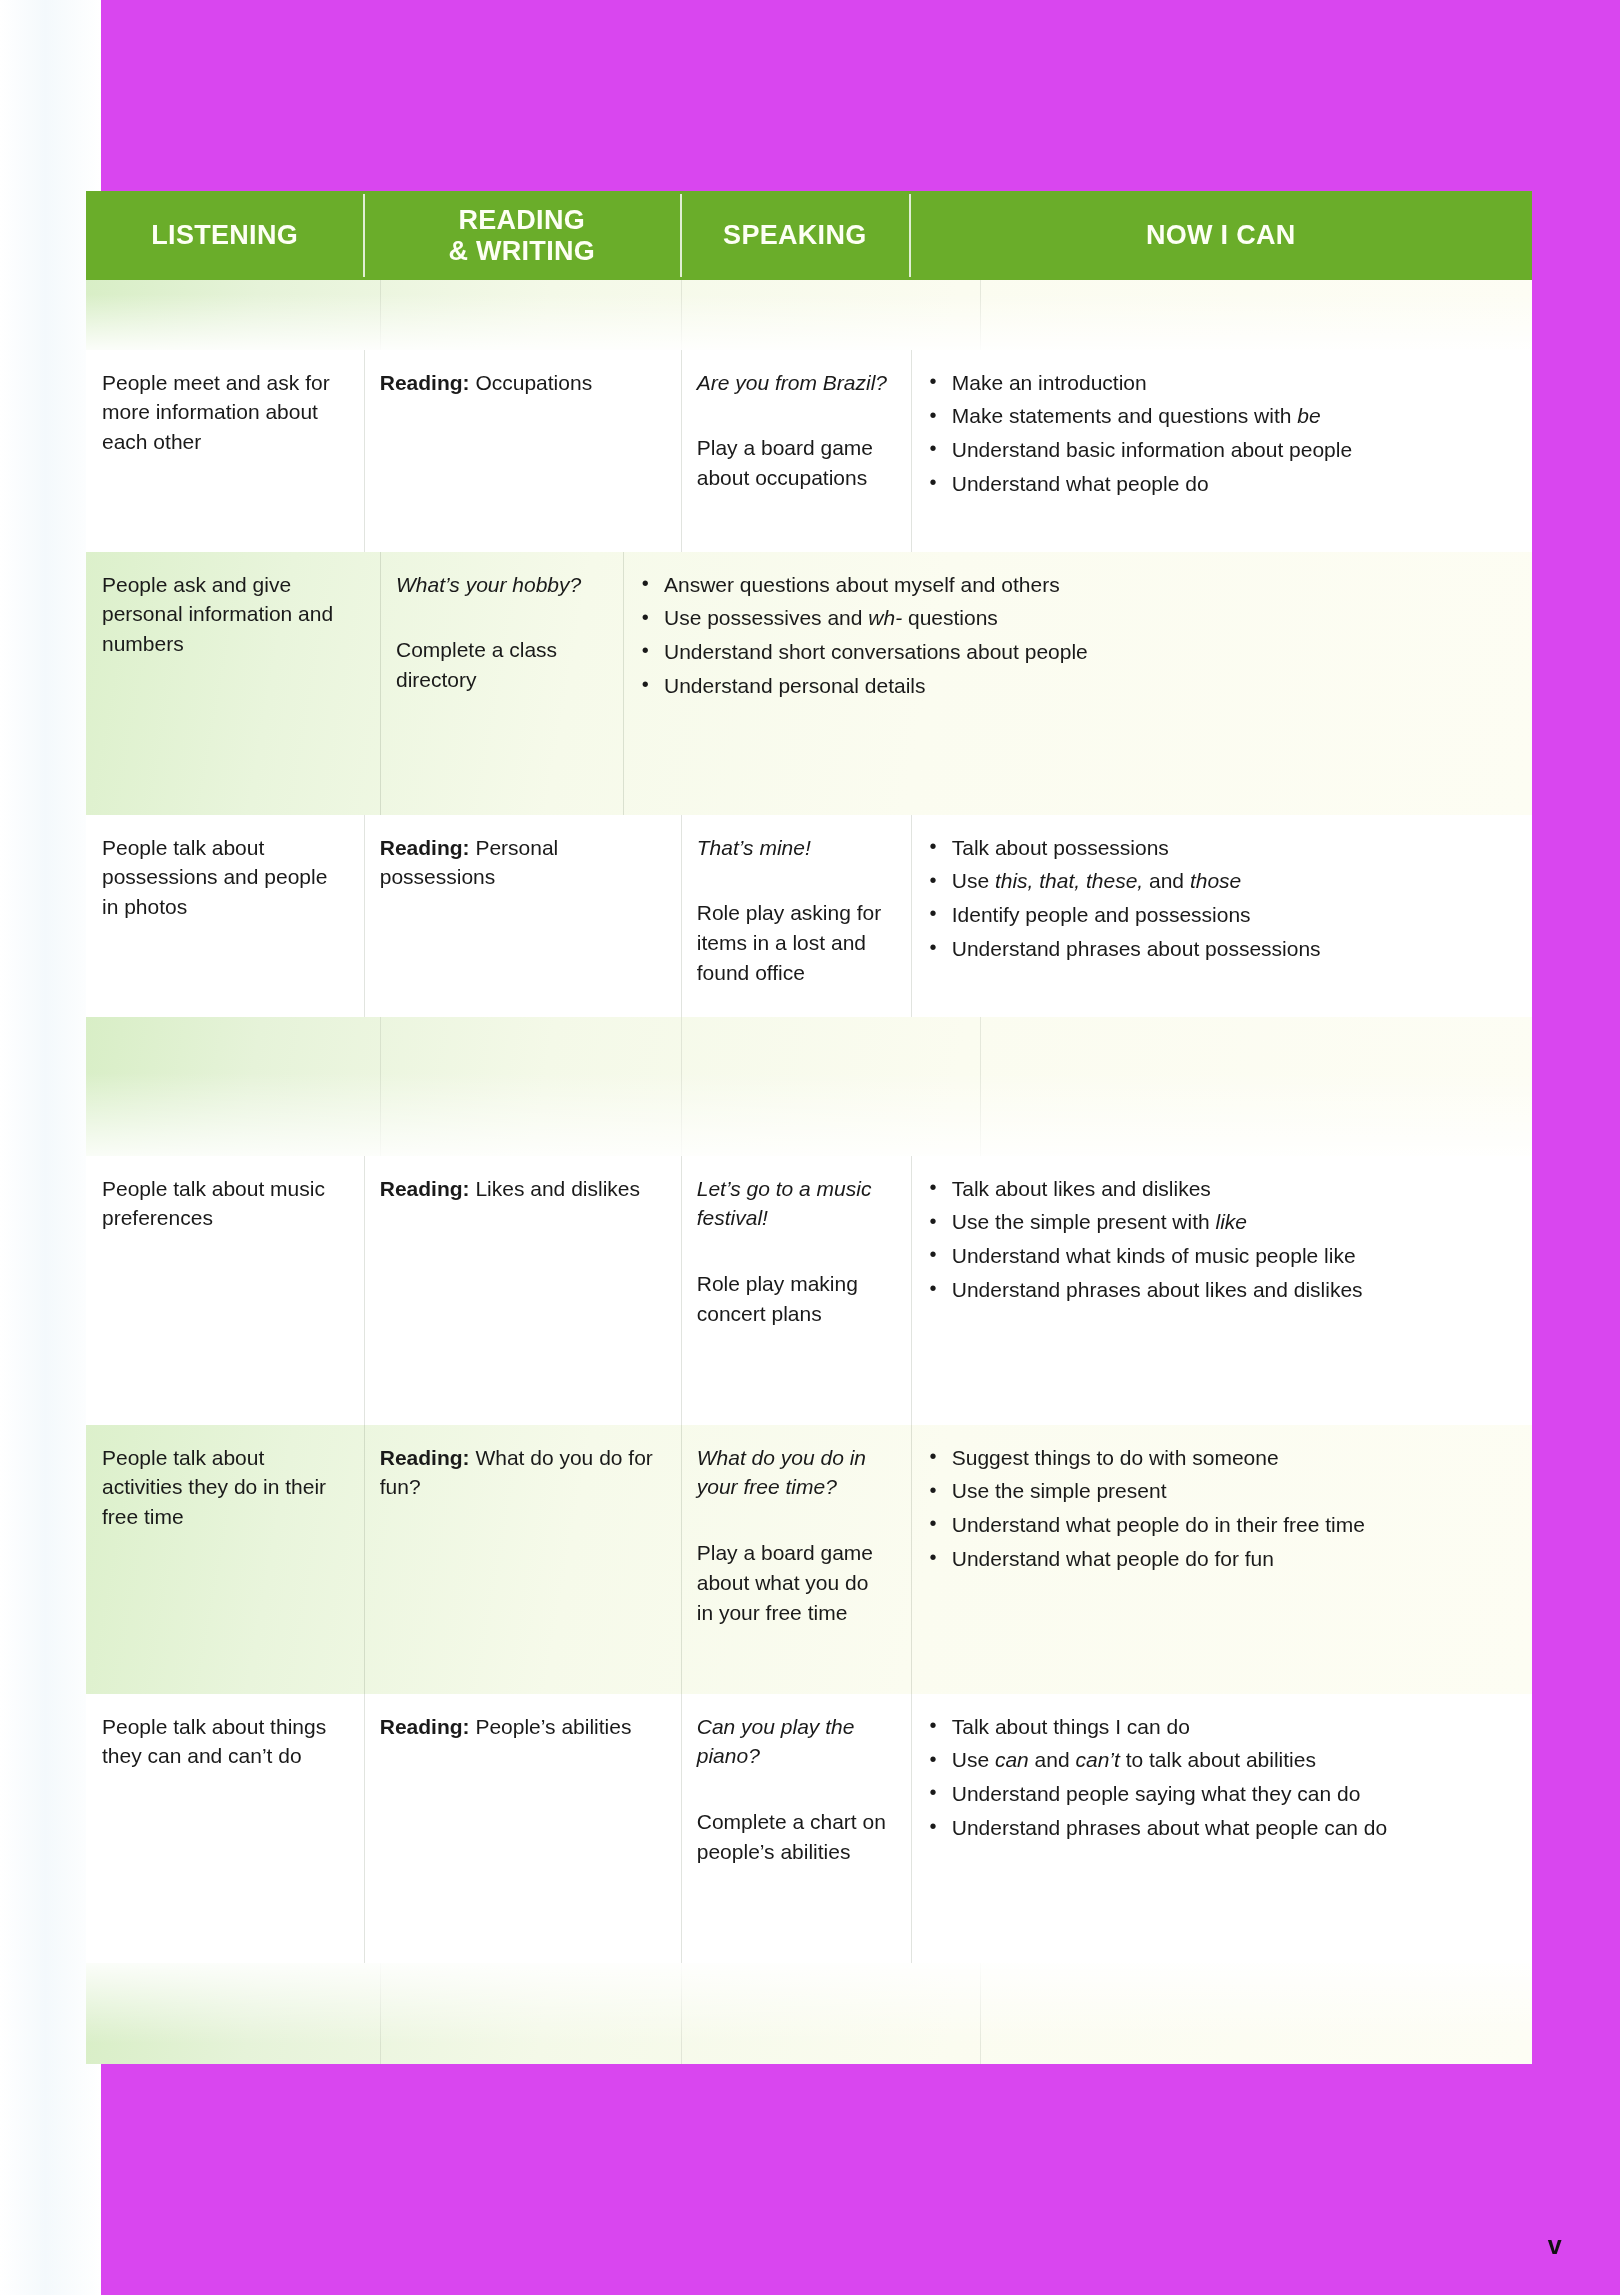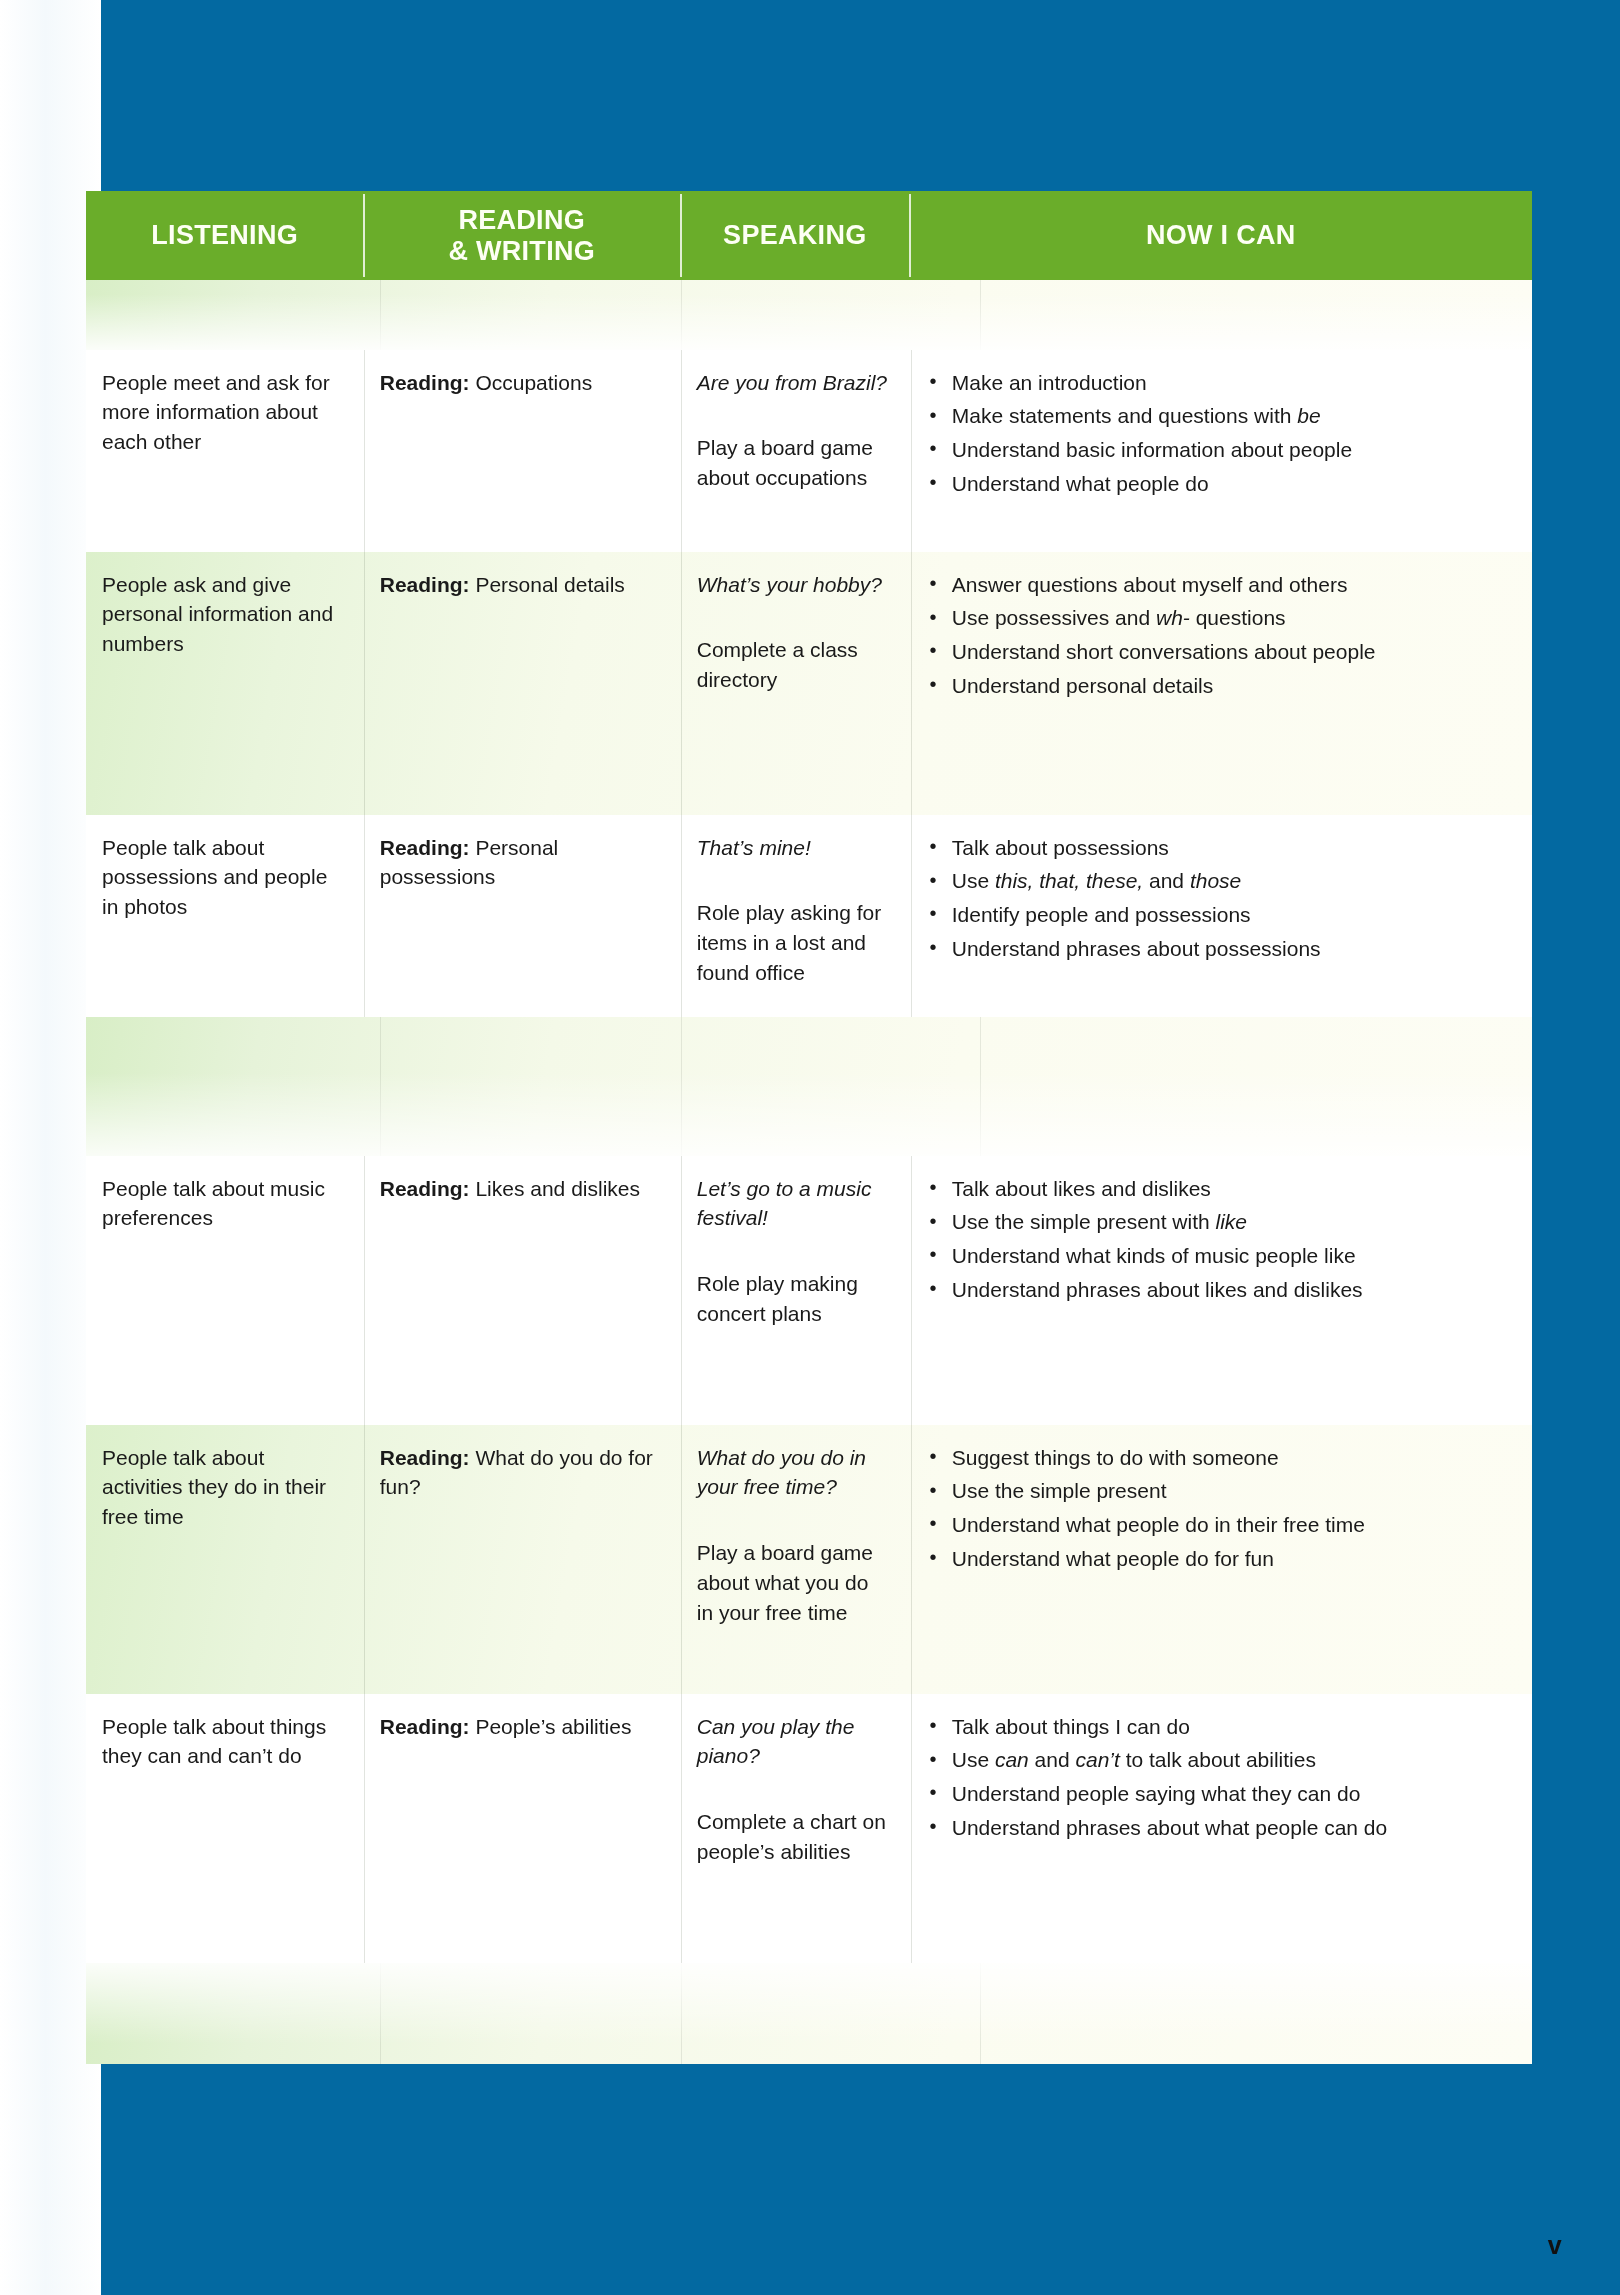--- a/index.html
+++ b/index.html
@@ -13,21 +13,21 @@
     font-family: "Liberation Sans", sans-serif;
     color: #1a1a1a;
     position: relative;
     overflow: hidden;
   }
 
   
   .page {
     position: absolute;
     inset: 0;
-    background: #0369a1;
+    background: #d946ef;
   }
   
   .scan-edge {
     position: absolute;
     left: 0; top: 0;
     width: 101px; height: 100%;
     background: linear-gradient(to right, #ffffff 0%, #f4f9fc 45%, #ffffff 100%);
     pointer-events: none;
   }
 
@@ -228,23 +228,20 @@
             <li><span>Understand basic information about people</span></li>
             <li><span>Understand what people do</span></li>
           </ul>
         </div>
       </div>
 
       <div class="trow tint" style="height:263px">
         <div class="td c1">
           <p class="para">People ask and give personal information and numbers</p>
         </div>
-        <div class="td c2">
-          <p class="para"><span class="lead">Reading:</span><span> Personal details</span></p>
-        </div>
         <div class="td c3">
           <p class="para ital">What’s your hobby?</p>
           <p class="para">Complete a class directory</p>
         </div>
         <div class="td c4">
           <ul class="can">
             <li><span>Answer questions about myself and others</span></li>
             <li><span>Use possessives and </span><i>wh-</i><span> questions</span></li>
             <li><span>Understand short conversations about people</span></li>
             <li><span>Understand personal details</span></li>

